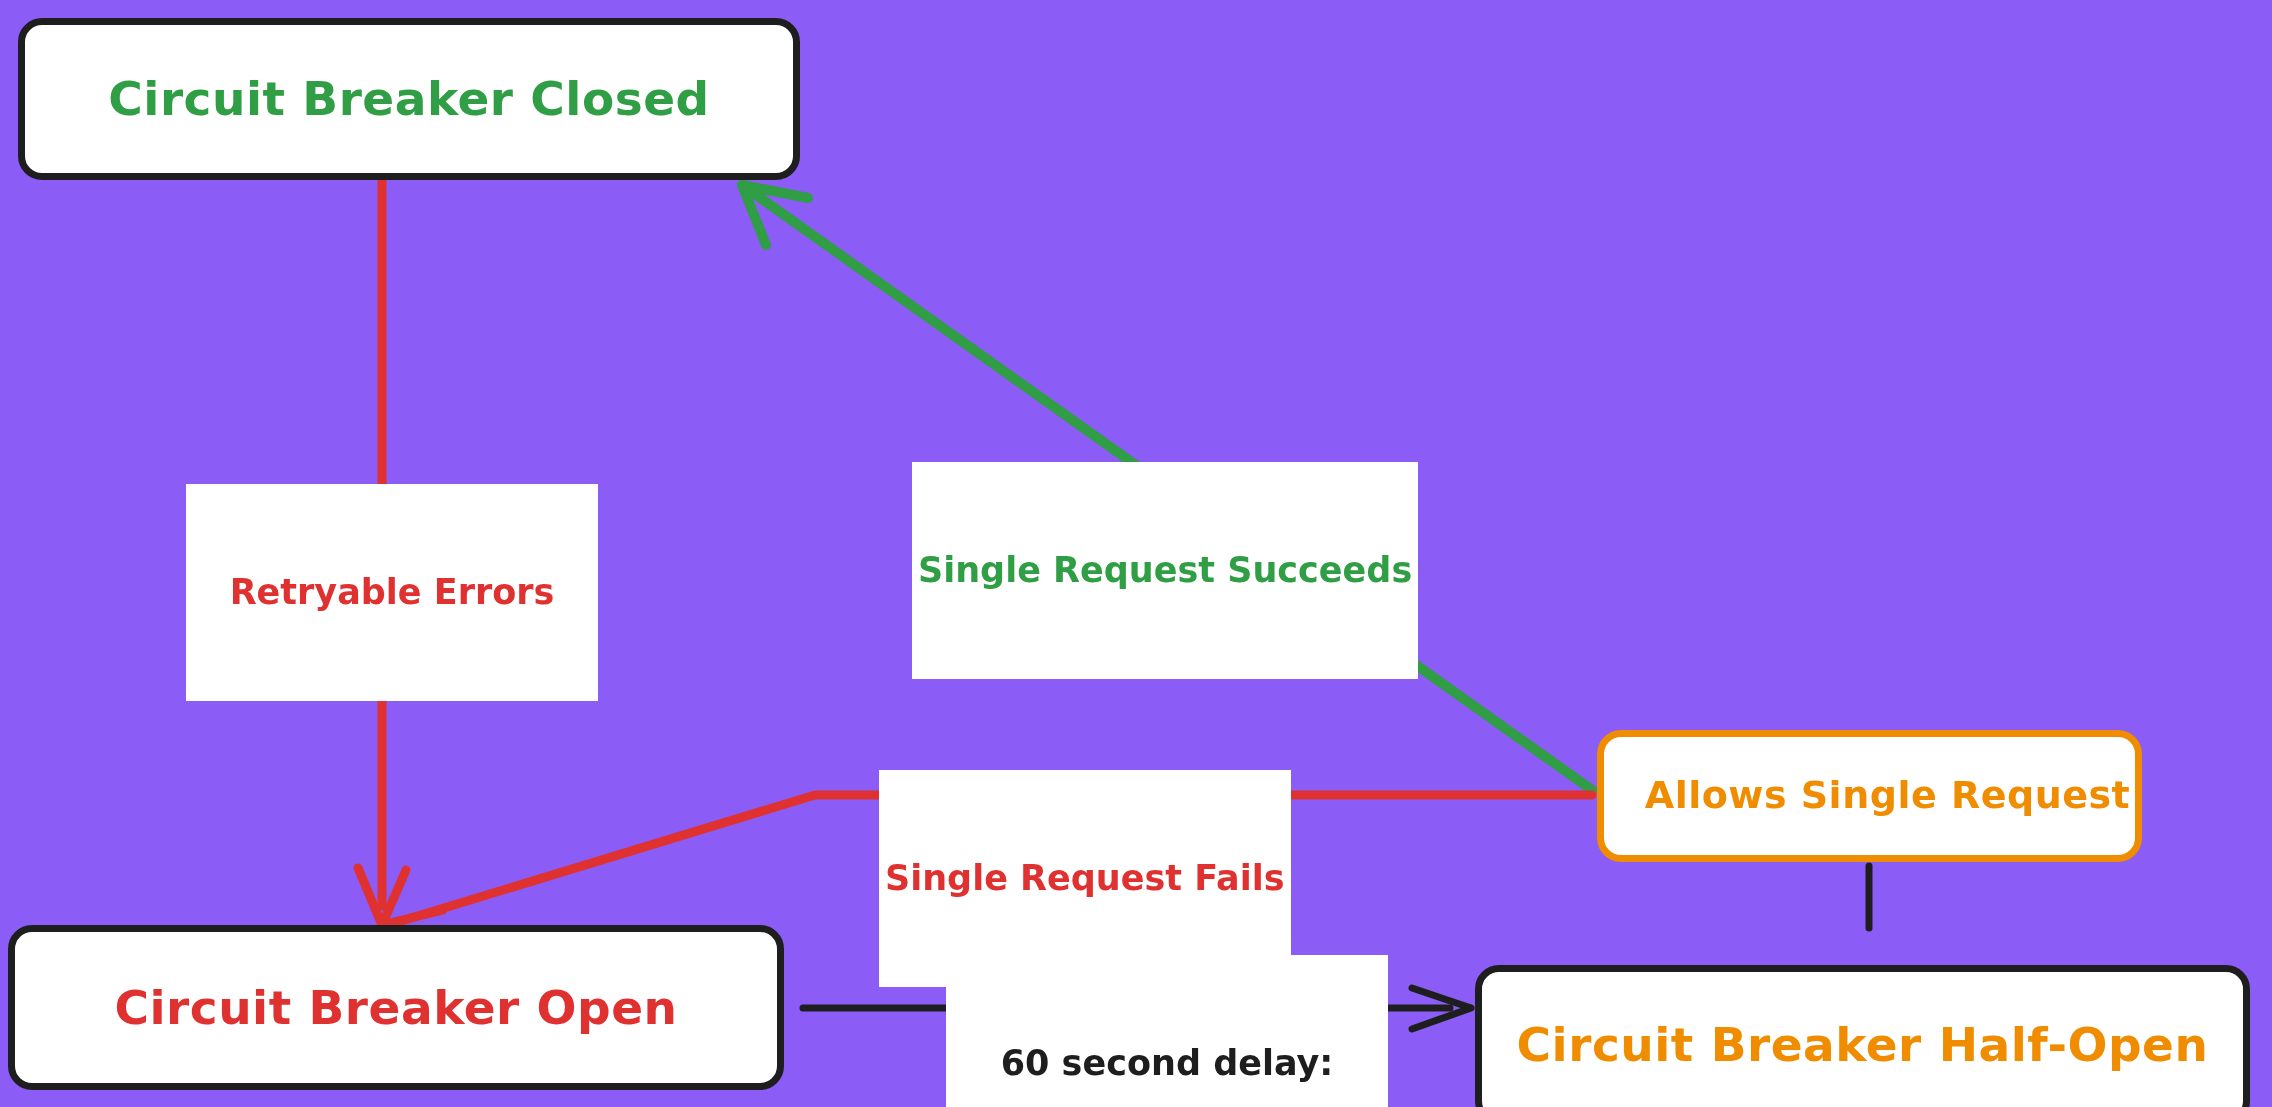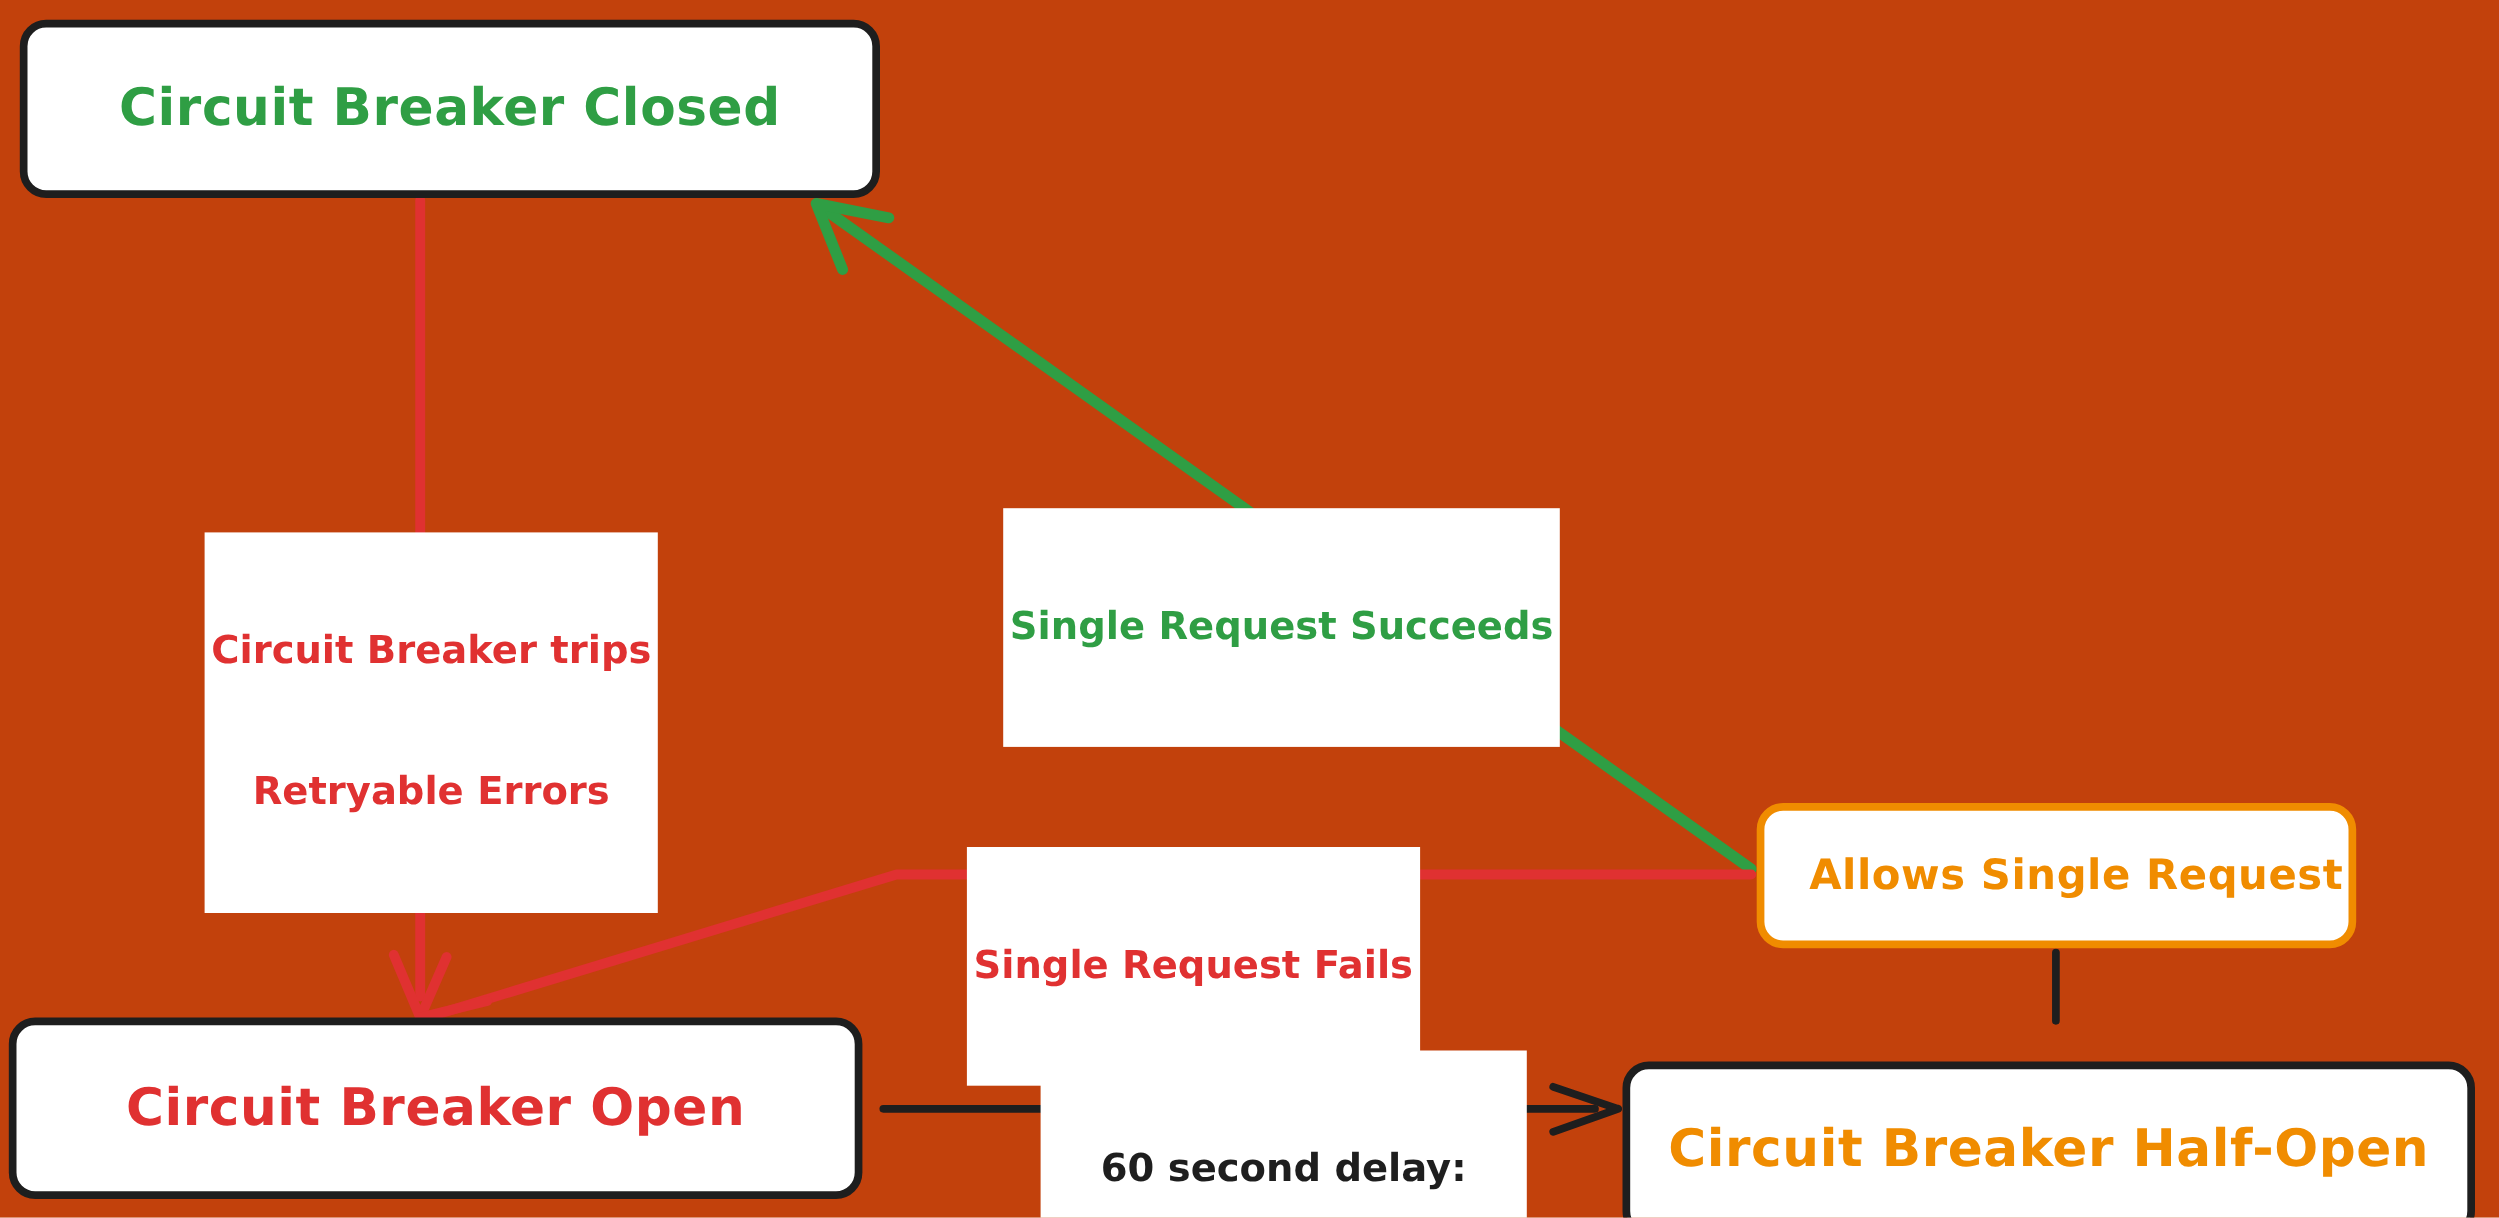--- a/index.html
+++ b/index.html
@@ -7,21 +7,21 @@
     padding: 0;
     background: #ffffff;
   }
   body {
     font-family: "DejaVu Sans", sans-serif;
   }
   #diagram-root {
     position: relative;
     width: 2272px;
     height: 1107px;
-    background: #c2410c;
+    background: #8b5cf6;
     overflow: hidden;
   }
   #edge-layer {
     position: absolute;
     left: 0;
     top: 0;
     width: 2272px;
     height: 1107px;
   }
   .node {
@@ -110,21 +110,20 @@
 
   <div class="node node-black" style="left:1475px; top:930px; width:775px; height:160px;margin-top:35px;">
     <span class="node-label c-orange">Circuit Breaker Half-Open</span>
   </div>
 
   <div class="node node-orange" style="left:1597px; top:730px; width:545px; height:132px;padding-left:36px;">
     <span class="node-label node-label-sm c-orange">Allows Single Request</span>
   </div>
 
   <div class="edge-label c-red" style="left:186px; top:484px; width:400px;">
-    <div>Circuit Breaker trips</div>
     <div>Retryable Errors</div>
   </div>
 
   <div class="edge-label c-green" style="left:912px; top:462px;text-align:center;">
     <div>Single Request Succeeds</div>
   </div>
 
   <div class="edge-label c-red" style="left:879px; top:770px;">
     <div>Single Request Fails</div>
   </div>

